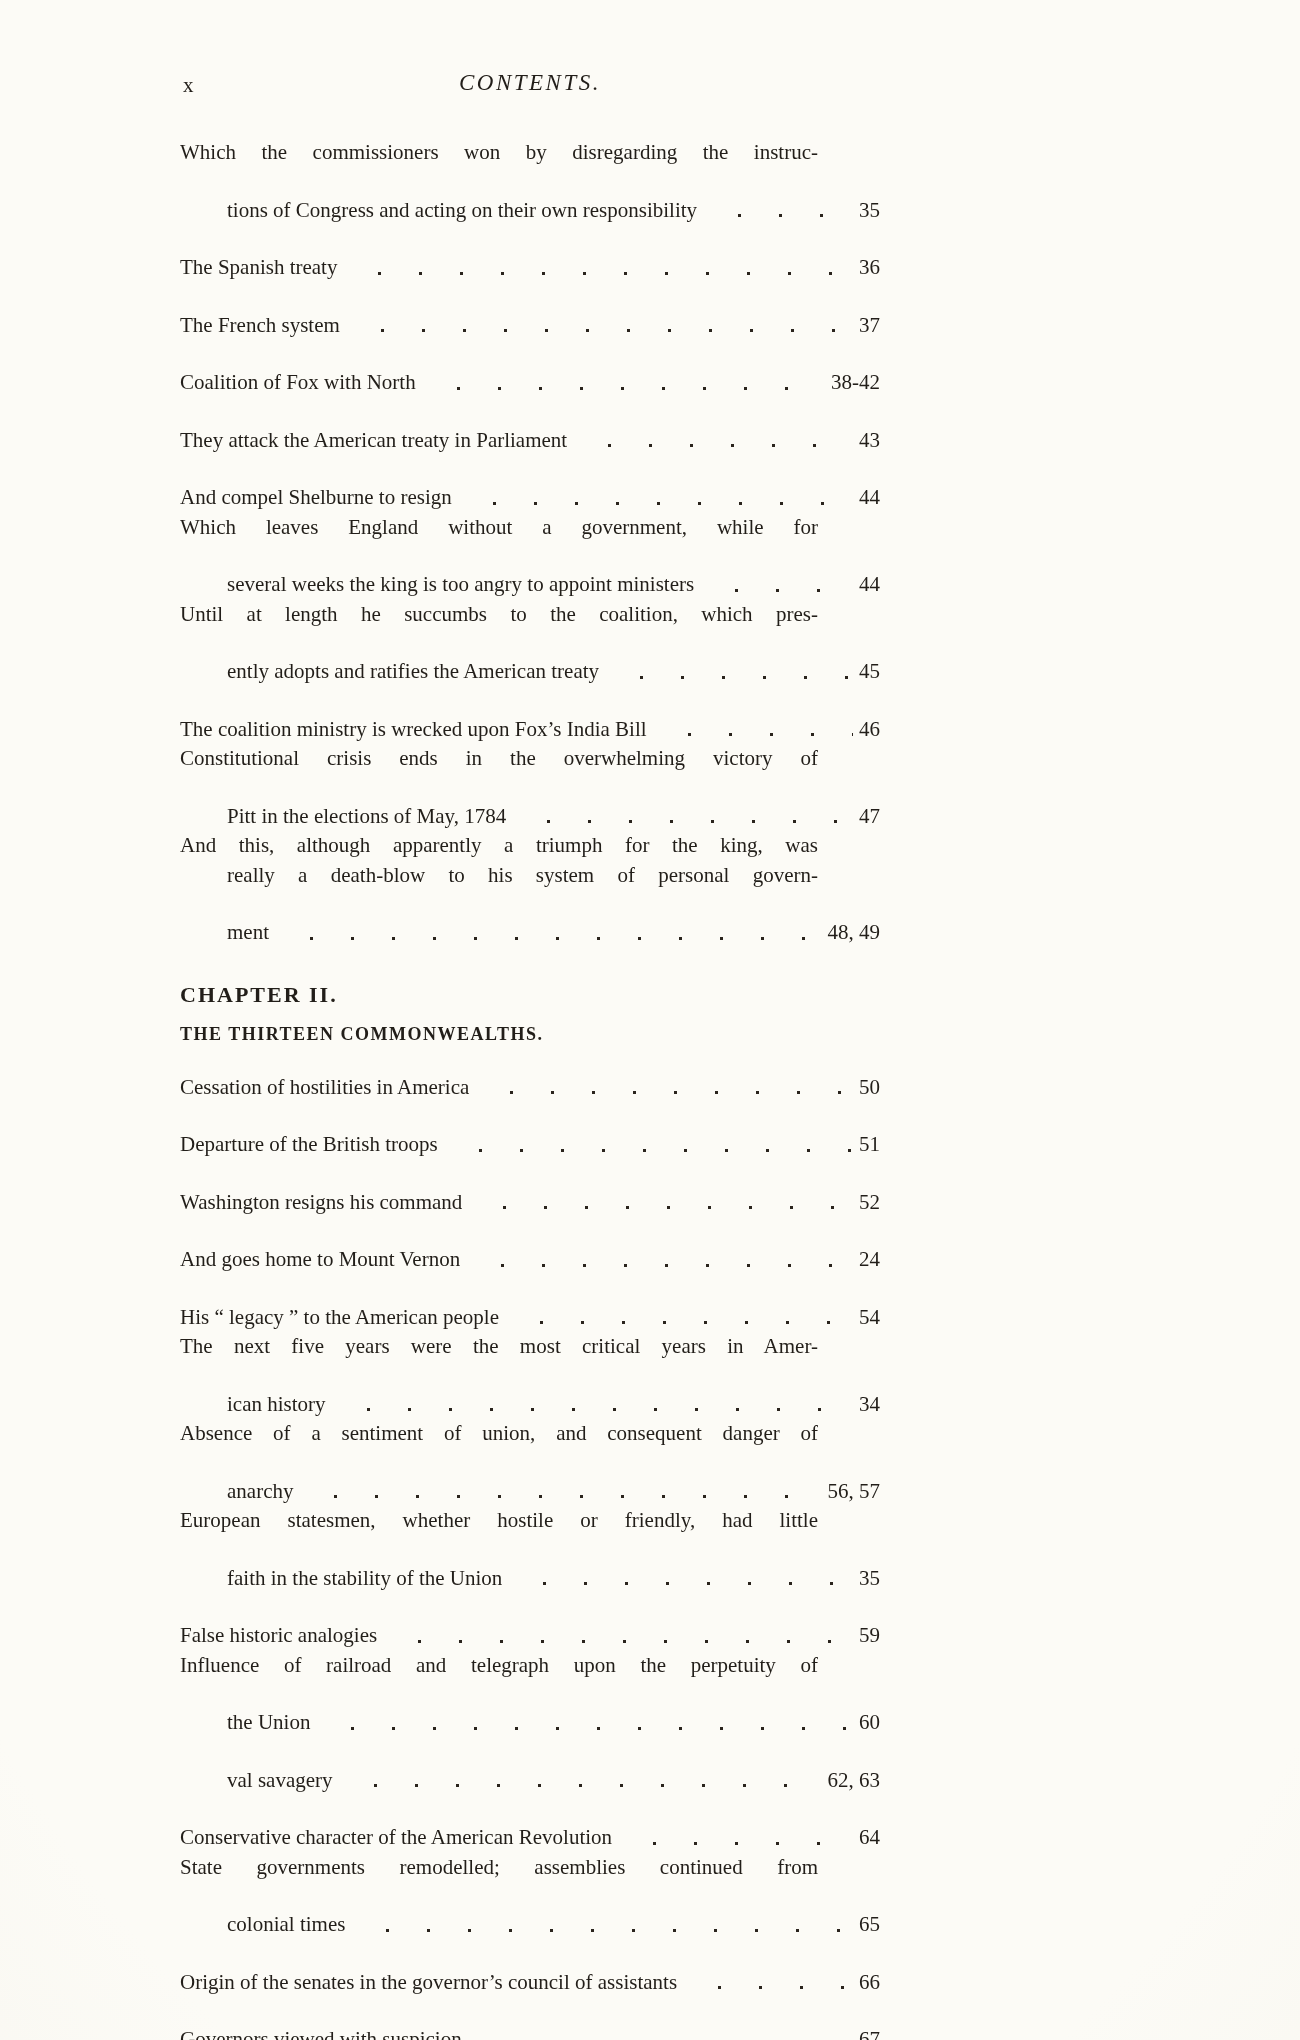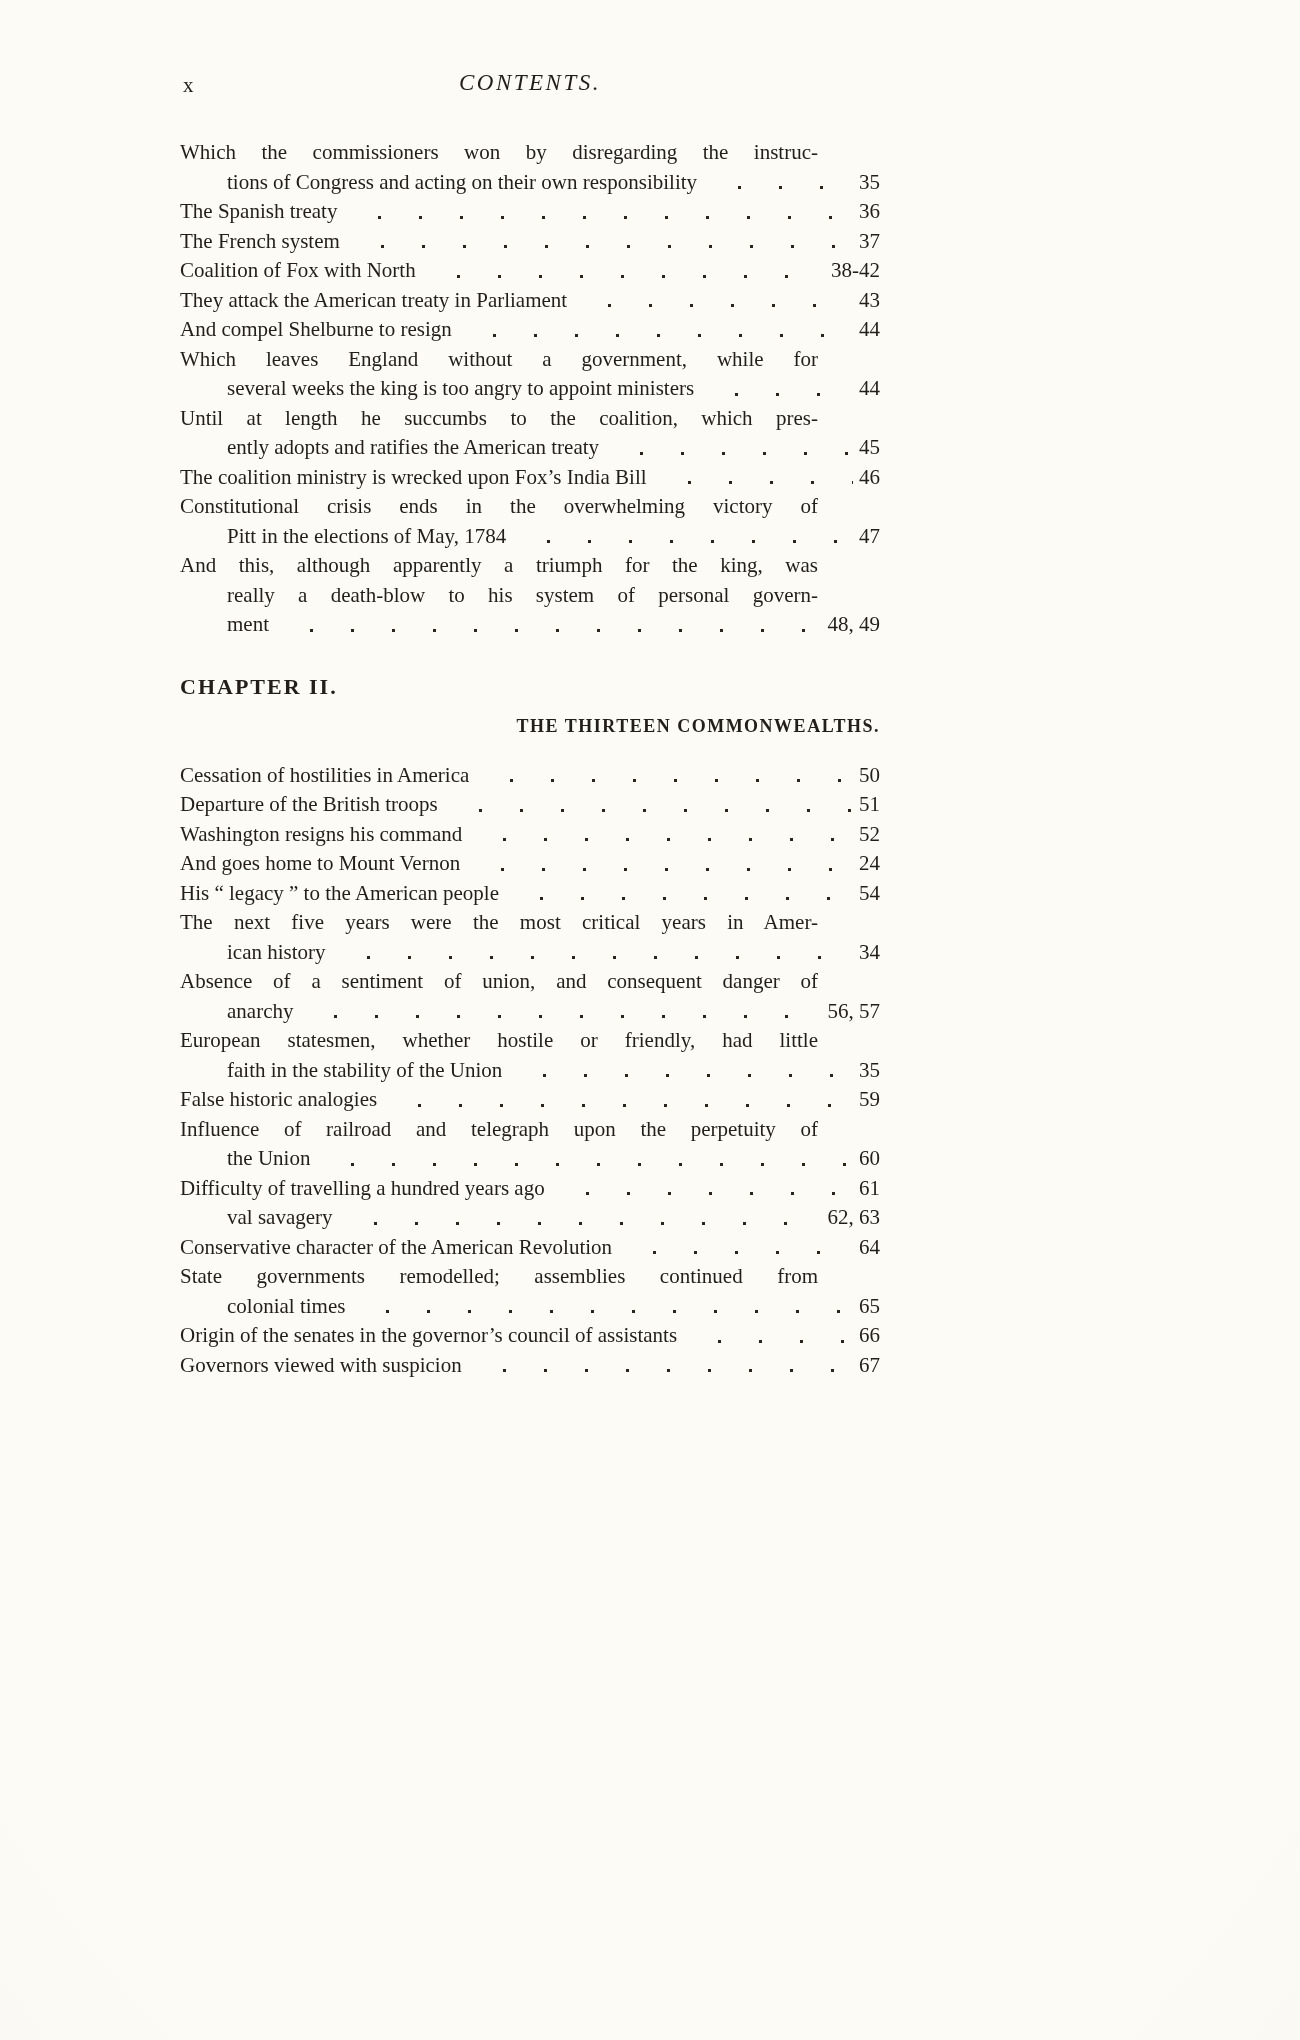--- a/index.html
+++ b/index.html
@@ -41,28 +41,28 @@
     margin: 34px 0 16px 0;
     font-size: 22px;
     font-weight: bold;
     text-align: left;
     letter-spacing: 2px;
   }
   .chapter-subheading {
     margin: 0 0 24px 0;
     font-size: 18px;
     font-weight: bold;
-    text-align: right;
+    text-align: left;
     letter-spacing: 1.5px;
   }
   .toc-line {
     font-size: 21px;
     line-height: 29.5px;
   }
-  .toc-line.with-page { display: flex; }
+  .toc-line.with-page { display: flex; margin-top: 28px; }
   .toc-line.full {
     display: block;
     text-align: justify;
     text-align-last: justify;
     padding-right: 62px;
   }
   .toc-line.indent { padding-left: 47px; }
   .with-page .entry-text { flex: 0 0 auto; white-space: nowrap; }
   .dot-leader {
     flex: 1 1 auto;
@@ -251,27 +251,20 @@
             </div>
             <div class="toc-entry">
               <div class="toc-line full"><span class="entry-text">Influence of railroad and telegraph upon the perpetuity of</span></div>
               <div class="toc-line with-page indent">
                 <span class="entry-text">the Union</span>
                 <span class="dot-leader"></span>
                 <span class="page-num">60</span>
               </div>
             </div>
             <div class="toc-entry">
-              <div class="toc-line with-page">
-                <span class="entry-text">Difficulty of travelling a hundred years ago</span>
-                <span class="dot-leader"></span>
-                <span class="page-num">61</span>
-              </div>
-            </div>
-            <div class="toc-entry">
               <div class="toc-line with-page indent">
                 <span class="entry-text">val savagery</span>
                 <span class="dot-leader"></span>
                 <span class="page-num">62, 63</span>
               </div>
             </div>
             <div class="toc-entry">
               <div class="toc-line with-page">
                 <span class="entry-text">Conservative character of the American Revolution</span>
                 <span class="dot-leader"></span>

